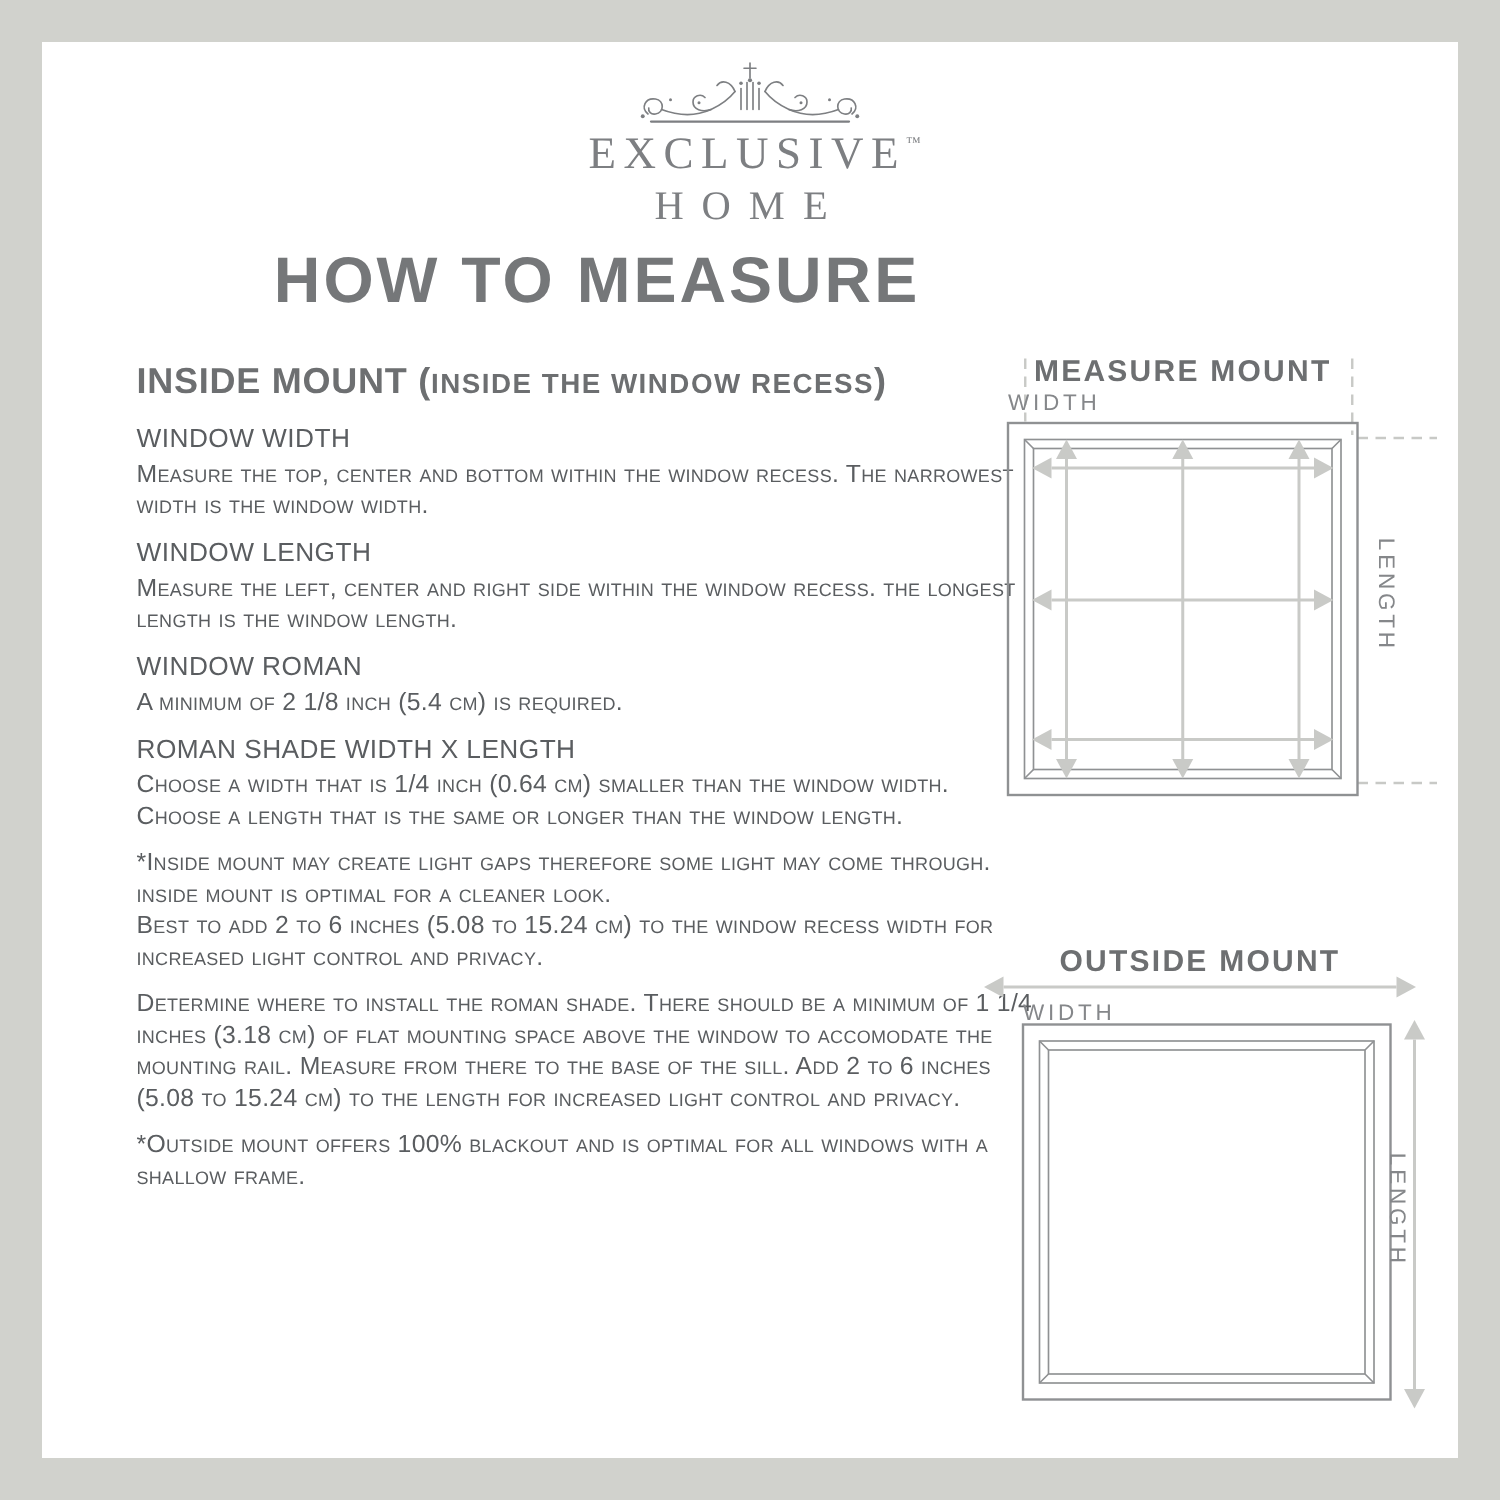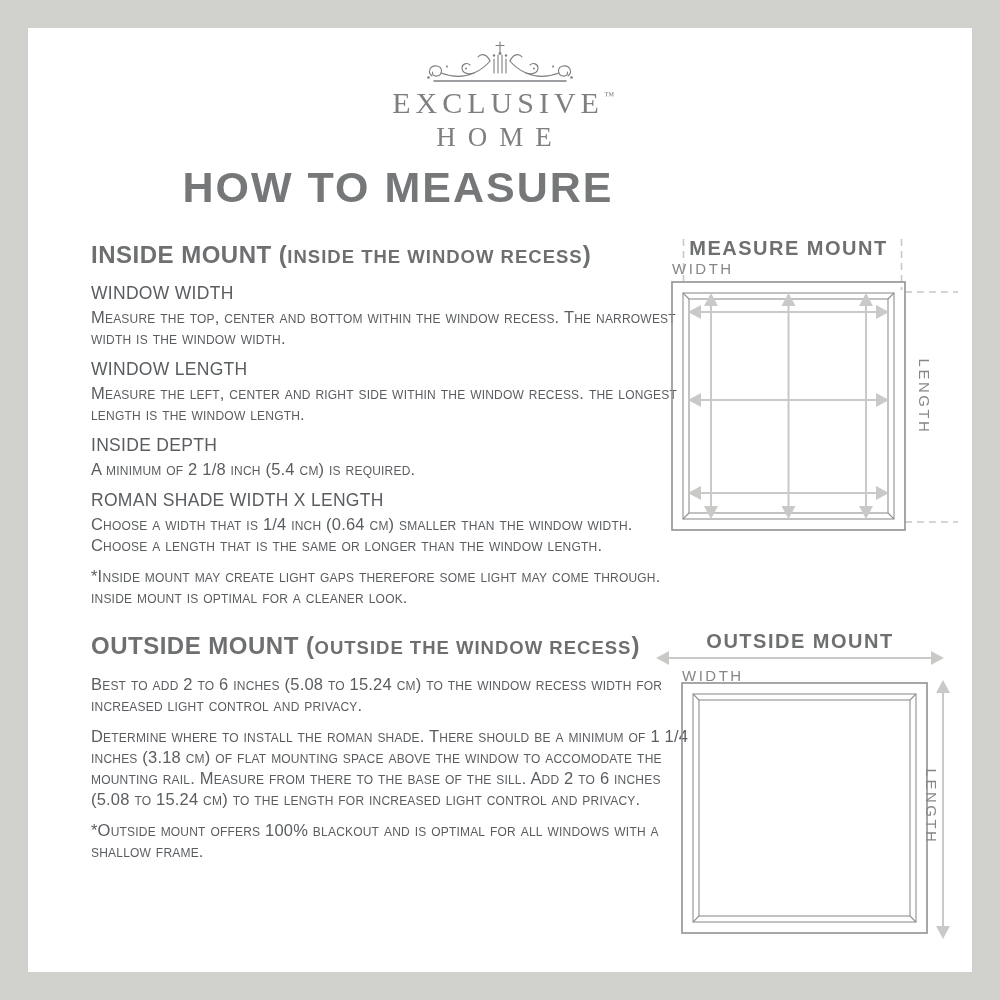--- a/index.html
+++ b/index.html
@@ -105,30 +105,29 @@
 
     <div class="item">
       <div class="item-label">WINDOW WIDTH</div>
       <div class="item-body">Measure the top, center and bottom within the window recess. The narrowest width is the window width.</div>
     </div>
     <div class="item">
       <div class="item-label">WINDOW LENGTH</div>
       <div class="item-body">Measure the left, center and right side within the window recess. the longest length is the window length.</div>
     </div>
     <div class="item">
-      <div class="item-label">INSIDE DEPTH</div>
+      <div class="item-label">WINDOW ROMAN</div>
       <div class="item-body">A minimum of 2 1/8 inch (5.4 cm) is required.</div>
     </div>
     <div class="item">
       <div class="item-label">ROMAN SHADE WIDTH X LENGTH</div>
       <div class="item-body">Choose a width that is 1/4 inch (0.64 cm) smaller than the window width. Choose a length that is the same or longer than the window length.</div>
     </div>
     <p class="note">*Inside mount may create light gaps therefore some light may come through. inside mount is optimal for a cleaner look.</p>
 
-    <h2 class="sec-head sec2"><span class="hp">OUTSIDE MOUNT (</span><span class="hs">OUTSIDE THE WINDOW RECESS</span><span class="hp">)</span></h2>
 
     <div class="item">
       <div class="item-body">Best to add 2 to 6 inches (5.08 to 15.24 cm) to the window recess width for increased light control and privacy.</div>
     </div>
     <div class="item">
       <div class="item-body">Determine where to install the roman shade. There should be a minimum of 1 1/4 inches (3.18 cm) of flat mounting space above the window to accomodate the mounting rail. Measure from there to the base of the sill. Add 2 to 6 inches (5.08 to 15.24 cm) to the length for increased light control and privacy.</div>
     </div>
     <p class="note">*Outside mount offers 100% blackout and is optimal for all windows with a shallow frame.</p>
   </div>
 

